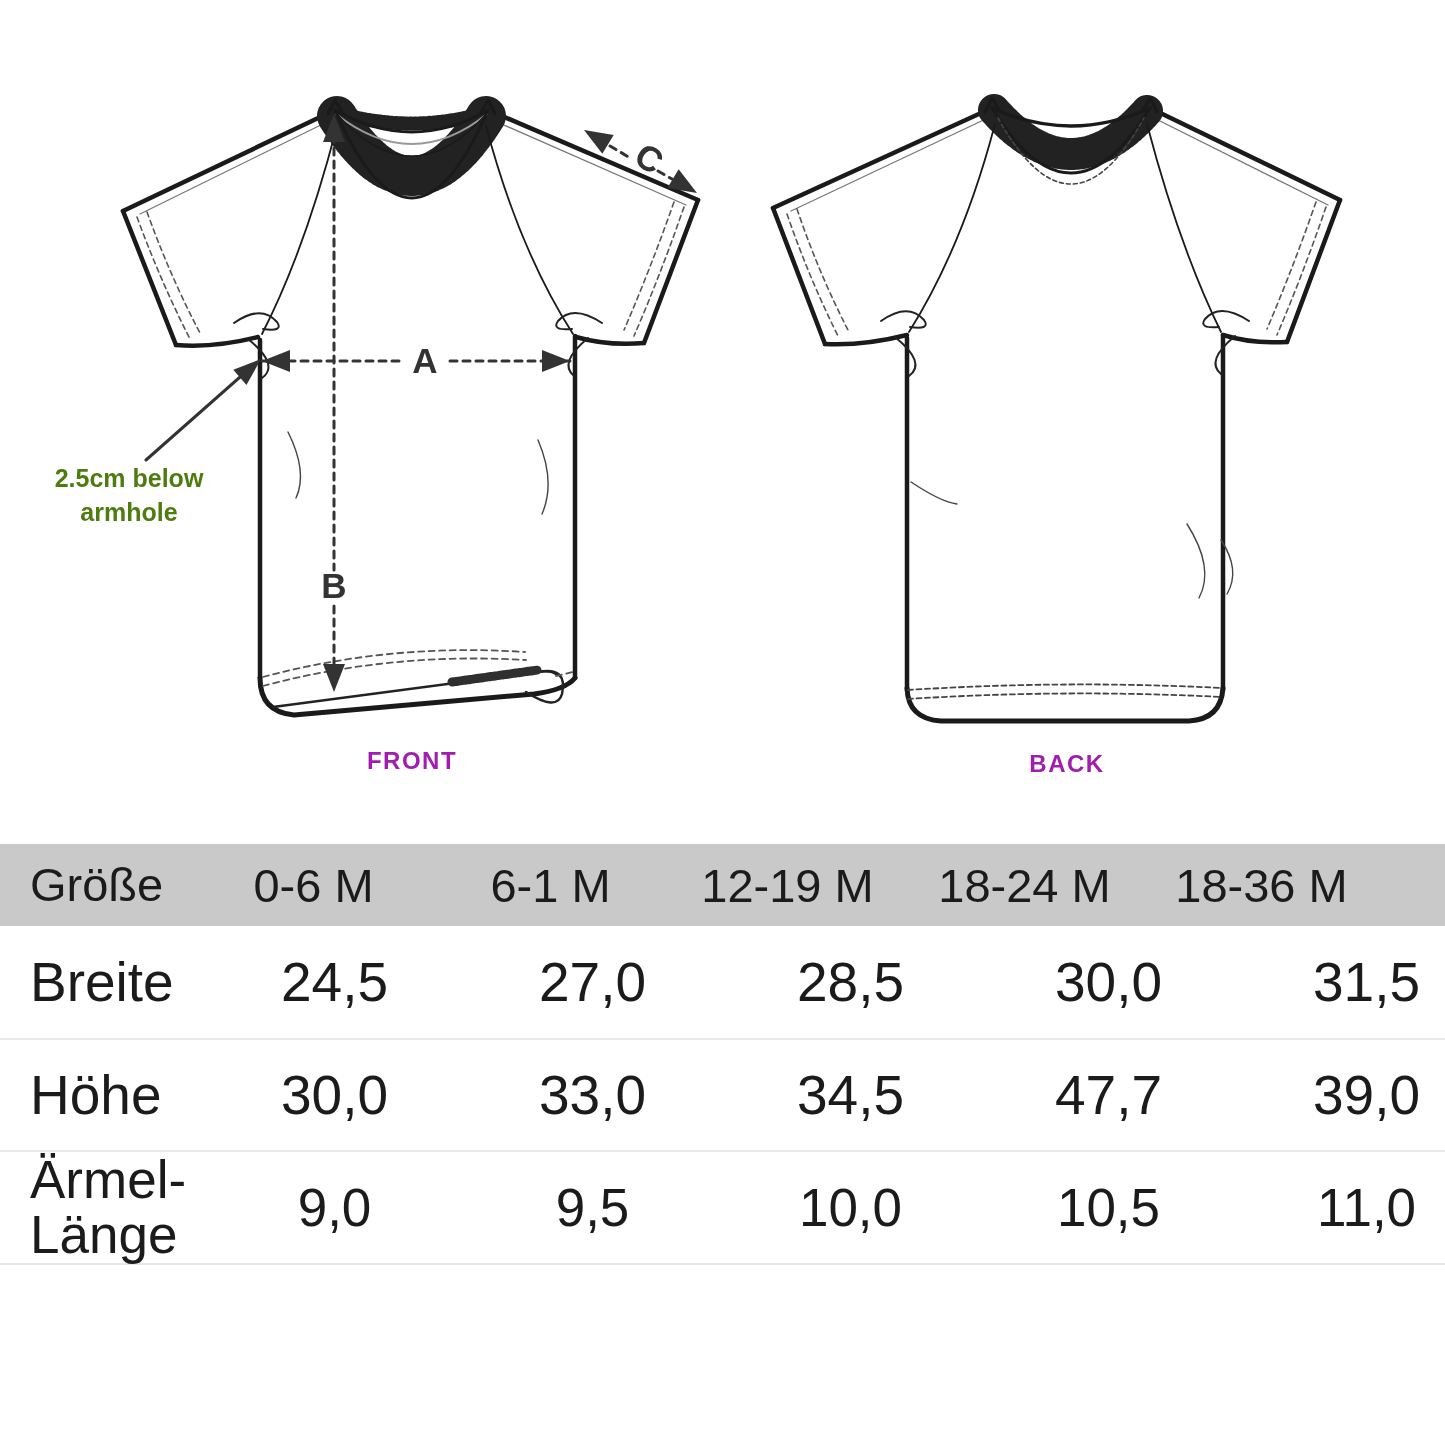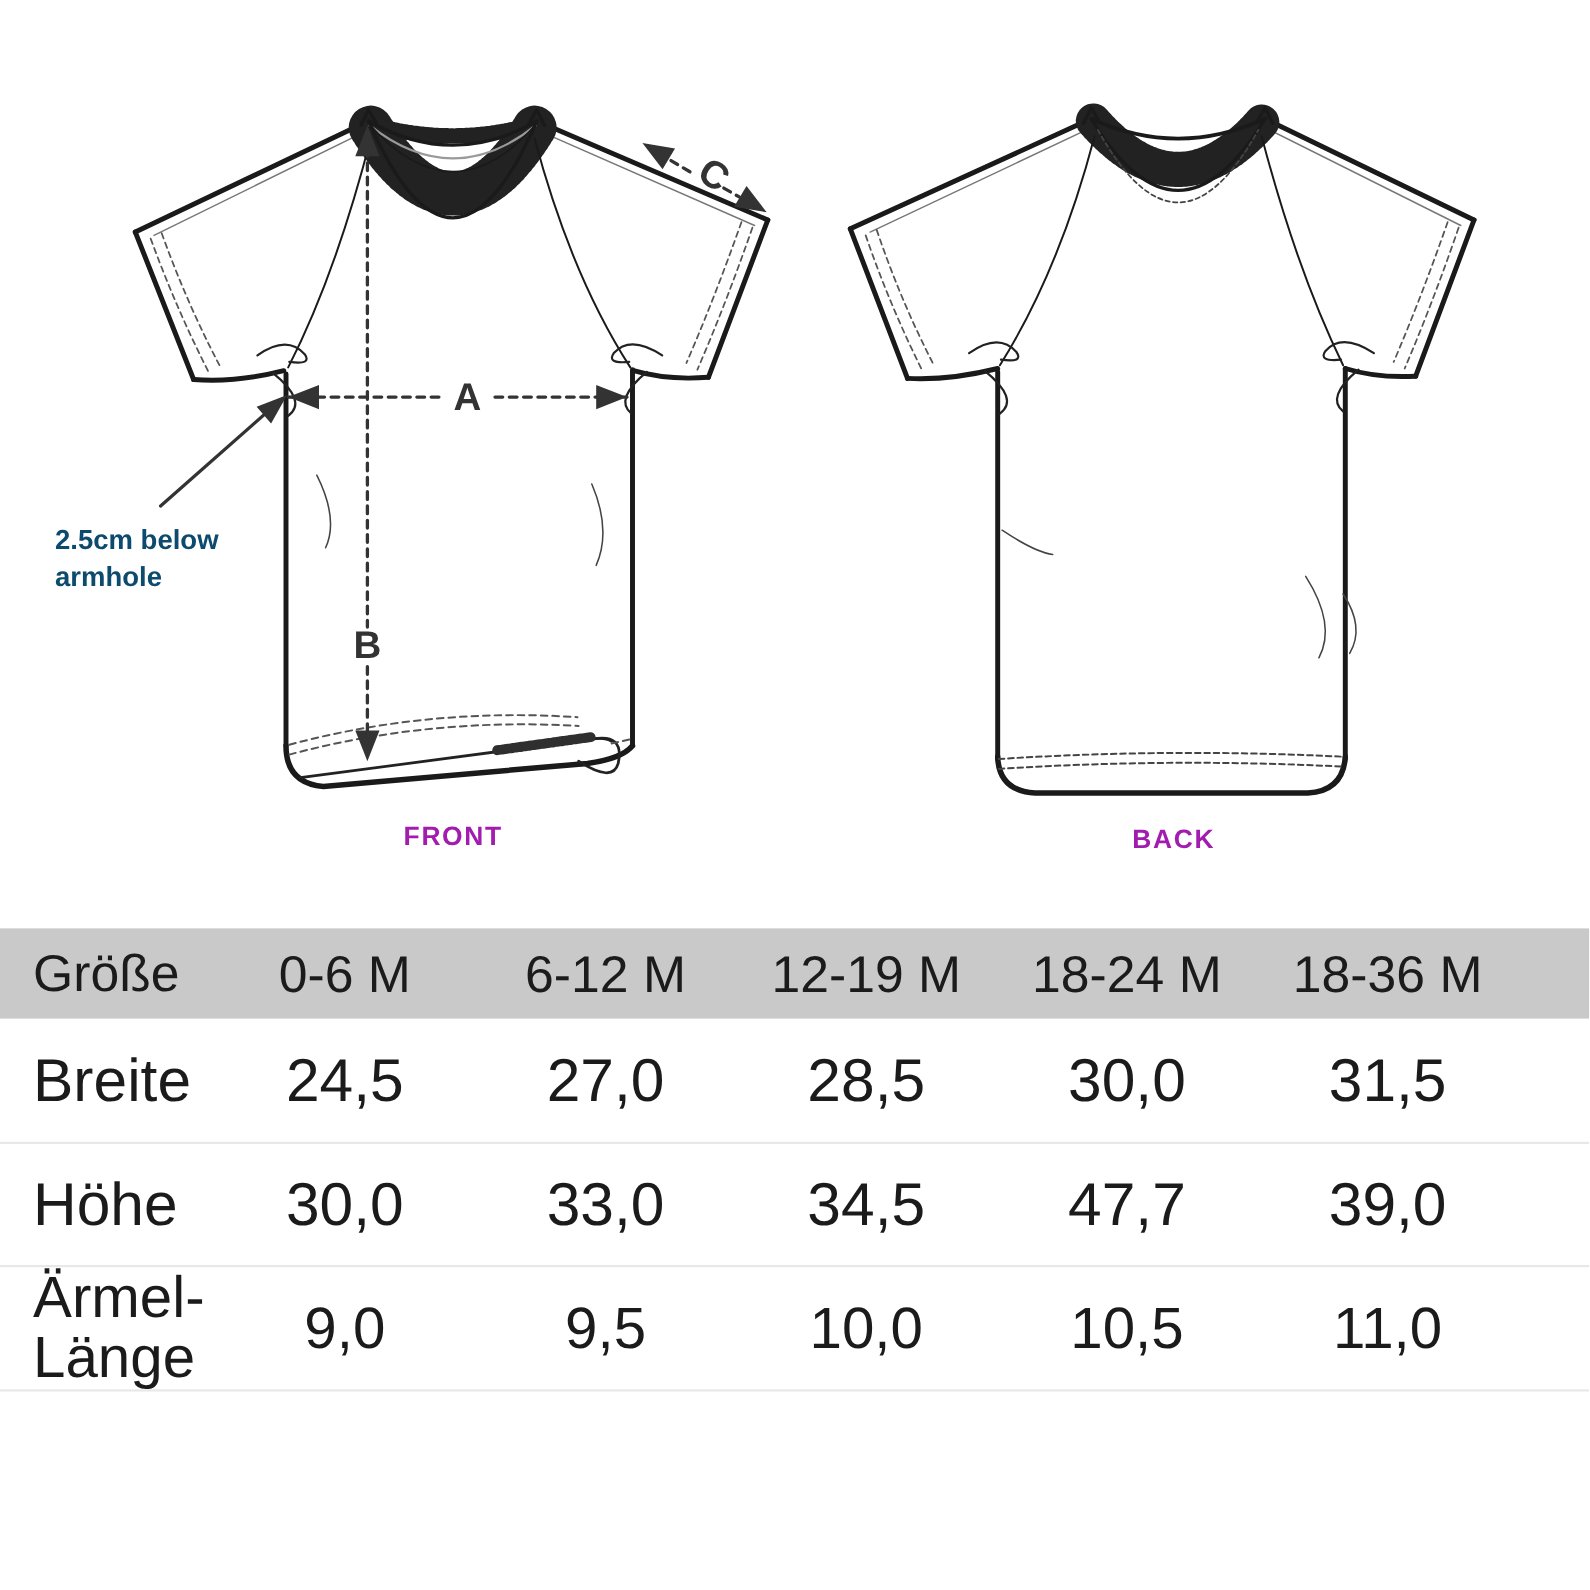--- a/index.html
+++ b/index.html
@@ -3,28 +3,28 @@
 <meta charset="utf-8">
 <style>
   html,body{margin:0;padding:0;background:#fff;}
   .page{position:relative;width:1445px;height:1445px;background:#fff;overflow:hidden;
         font-family:"Liberation Sans",sans-serif;color:#1b1b1b;}
   svg{position:absolute;}
   .caption{position:absolute;width:220px;text-align:center;font-size:24px;font-weight:600;
            letter-spacing:1.5px;color:#a21caf;}
   .caption.front{left:302px;top:747px;}
   .caption.back{left:957px;top:750px;}
-  .armhole-note{position:absolute;left:50px;top:474px;width:158px;text-align:left;
-                font-size:25px;line-height:34px;color:#0c4a6e;font-weight:600;}
+  .armhole-note{position:absolute;left:50px;top:461px;width:158px;text-align:center;
+                font-size:25px;line-height:34px;color:#4d7c0f;font-weight:600;}
   
   .size-table{position:absolute;left:0;top:844px;width:1445px;}
   .t-row{display:grid;grid-template-columns:195px 237px 237px 237px 237px 237px 1fr;
          align-items:center;box-sizing:border-box;}
   .t-row.head{height:82px;background:#c9c9c9;font-size:47px;}
-  .t-row.body{border-bottom:2px solid #e8e8e8;font-size:55px;}
+  .t-row.body{border-bottom:2px solid #e8e8e8;font-size:55px;gap:21px;}
   .t-row.r1{height:114px;}
   .t-row.r2{height:112px;}
   .t-row.r3{height:113px;font-size:53px;}
   .t-cell{text-align:center;white-space:nowrap;}
   .t-label{text-align:left;padding-left:30px;line-height:1.02;}
 </style>
 </head>
 <body>
 
 <div class="page">
@@ -169,21 +169,21 @@
   <div class="armhole-note">
     <div>2.5cm below</div>
     <div>armhole</div>
   </div>
 
   <div class="size-table">
 
     <div class="t-row head">
       <div class="t-cell t-label">Größe</div>
       <div class="t-cell">0-6 M</div>
-      <div class="t-cell">6-12 M</div>
+      <div class="t-cell">6-1 M</div>
       <div class="t-cell">12-19 M</div>
       <div class="t-cell">18-24 M</div>
       <div class="t-cell">18-36 M</div>
       <div></div>
     </div>
 
     <div class="t-row body r1">
       <div class="t-cell t-label">
         <span>Breite</span>
       </div>

